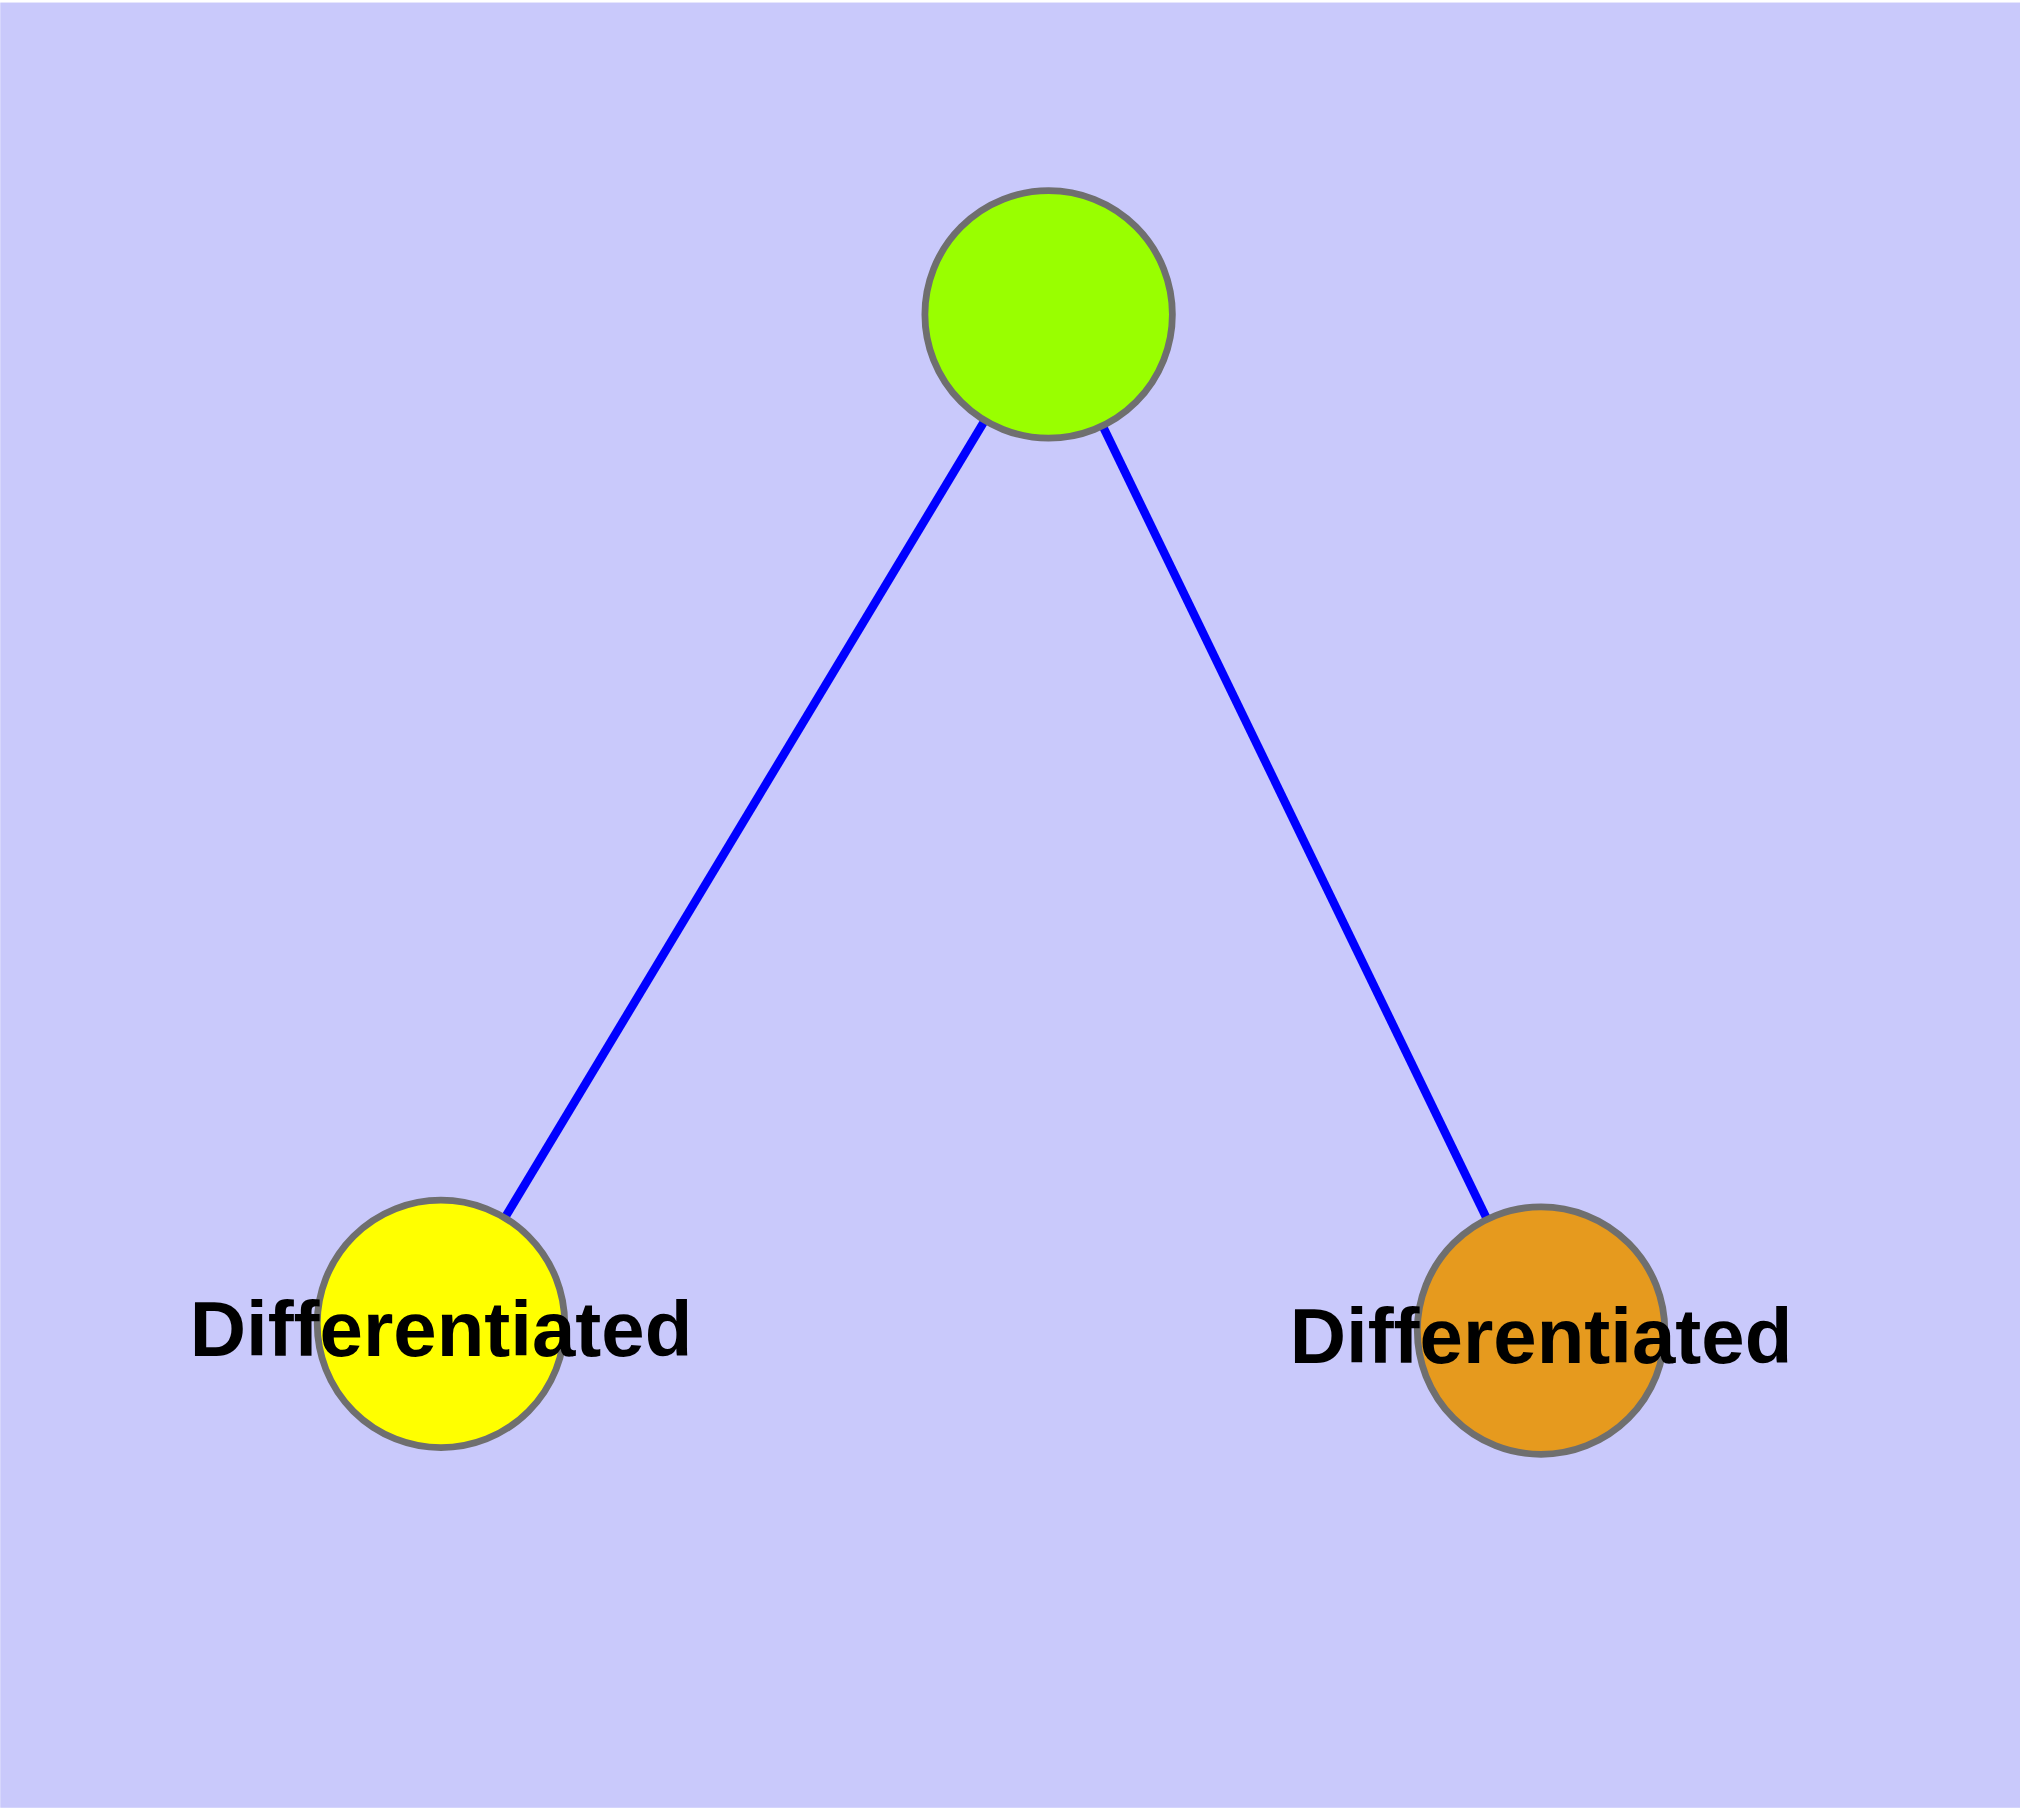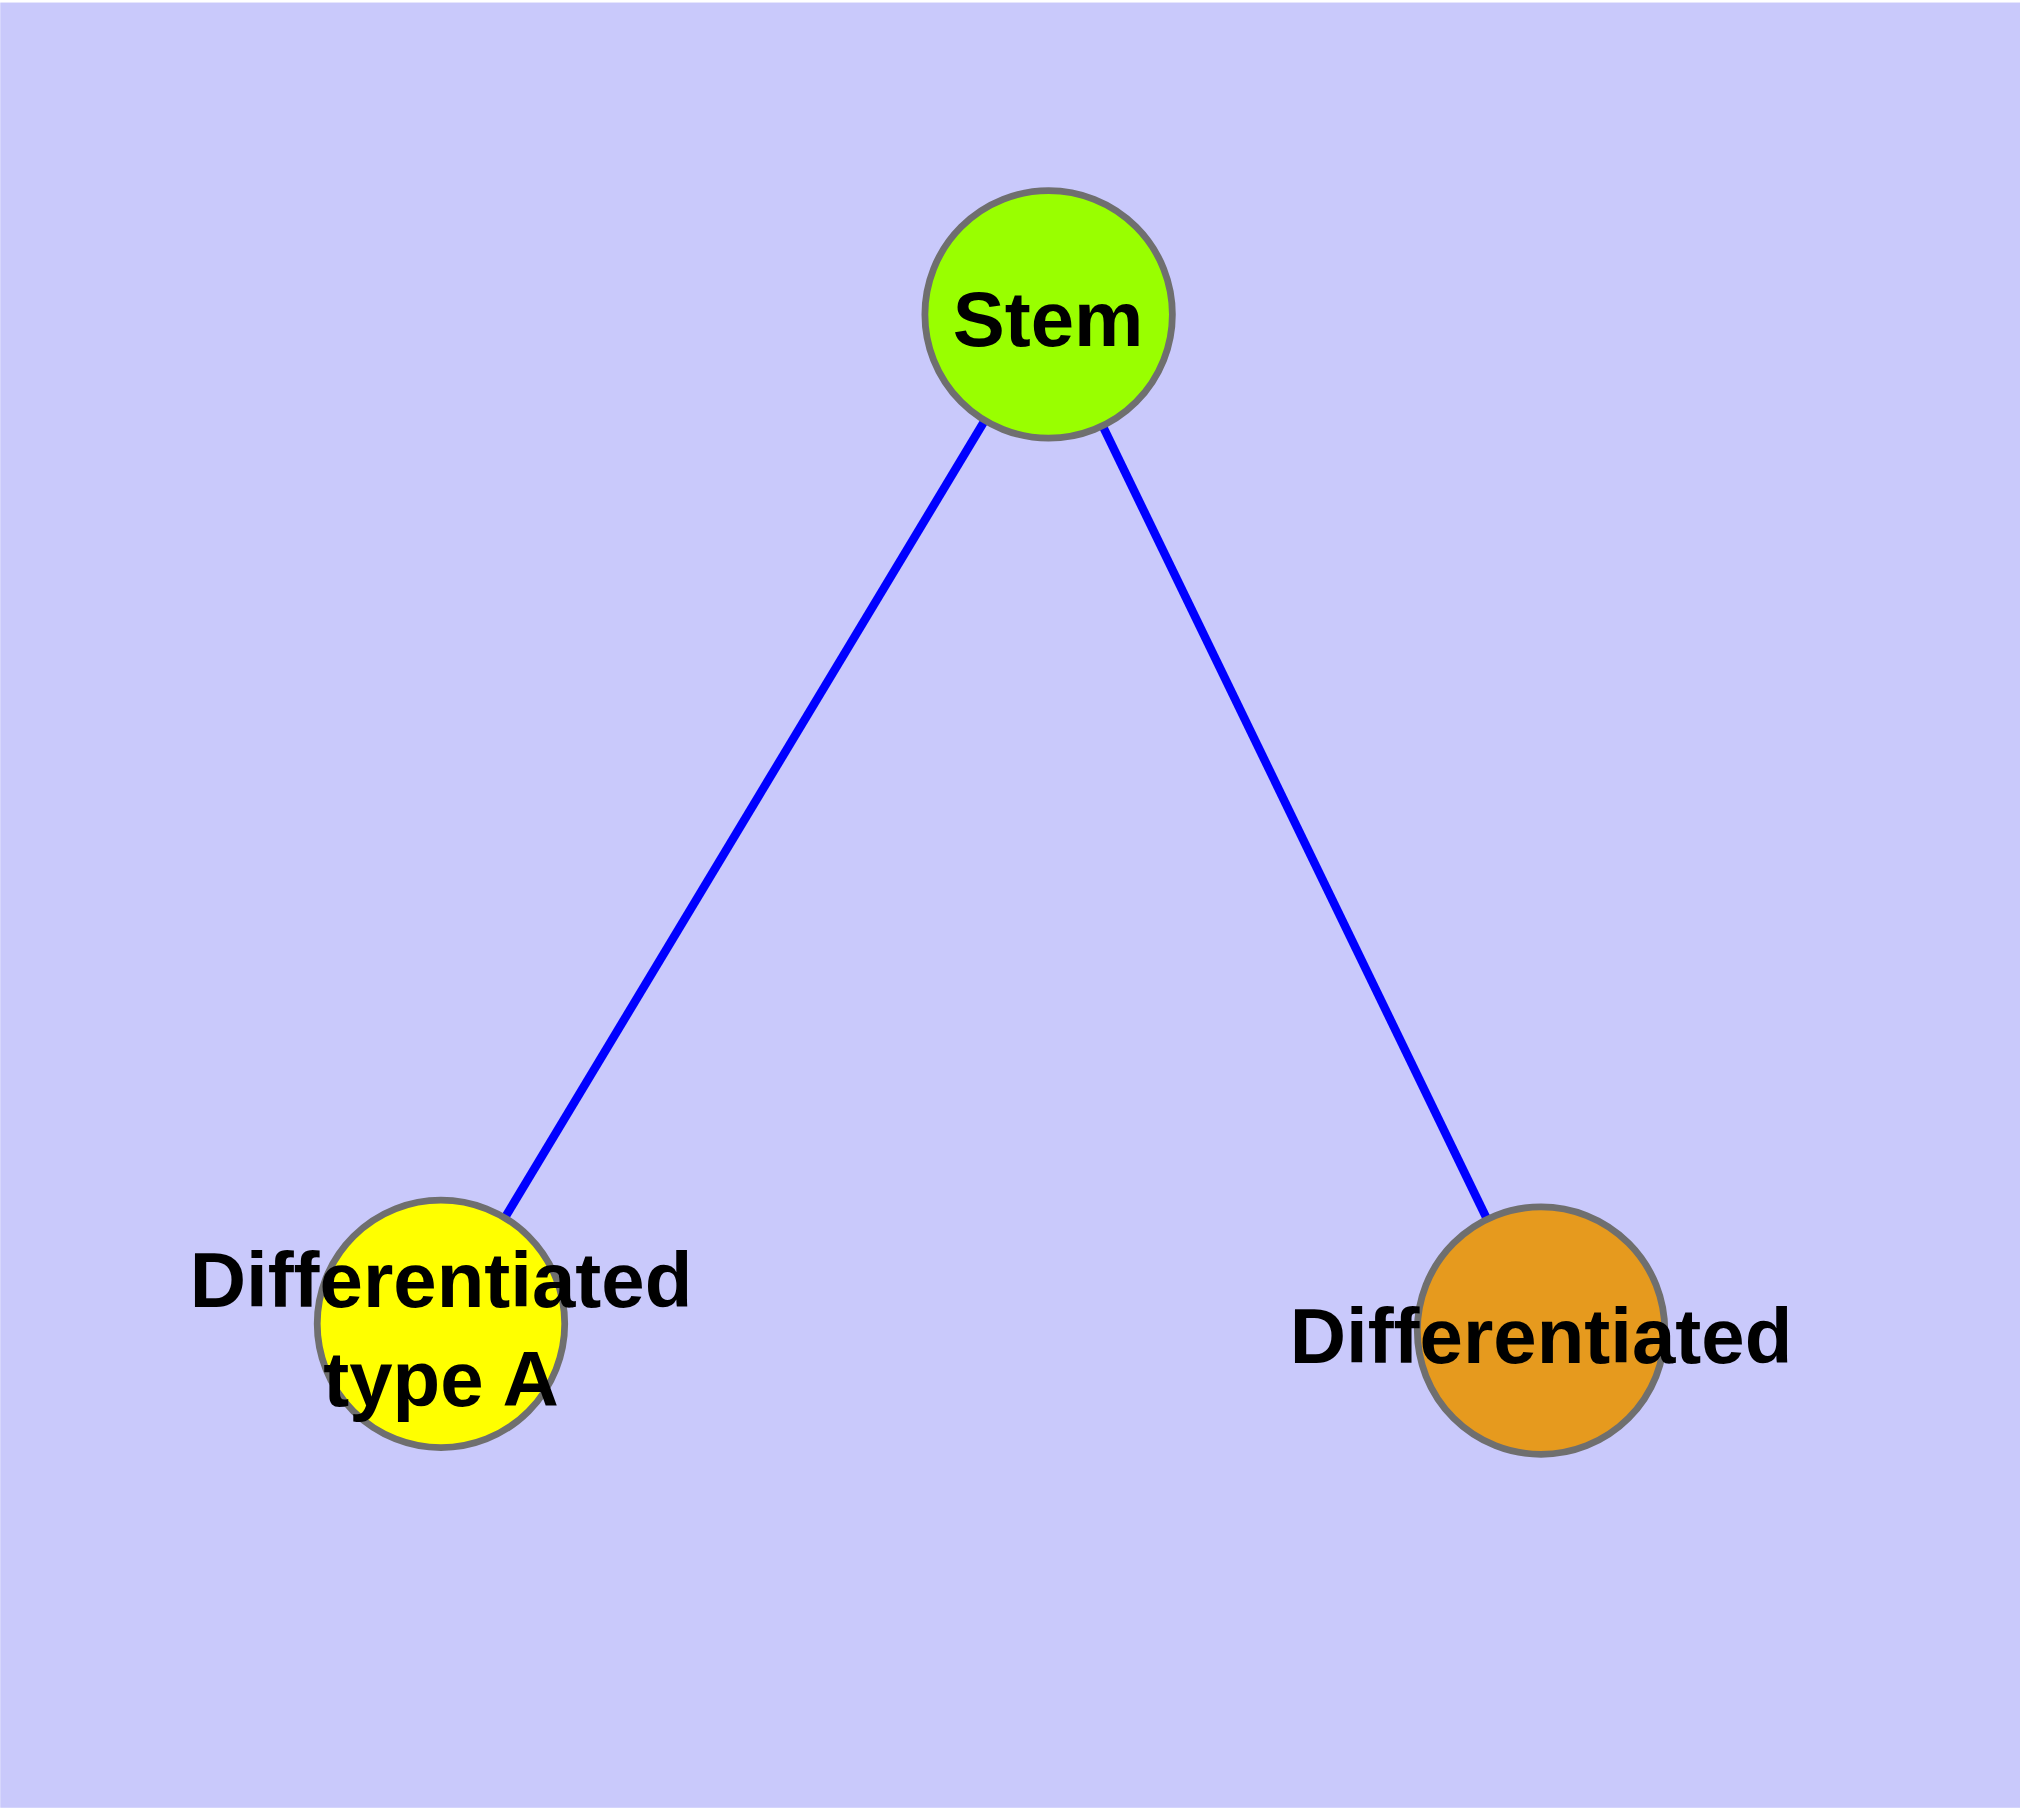--- a/index.html
+++ b/index.html
@@ -47,25 +47,21 @@
 <div class="stage">
   <svg width="2021" height="1812" viewBox="0 0 2384 2138" xmlns="http://www.w3.org/2000/svg">
       <rect x="0" y="3" width="2384" height="2130" fill="#C9C9FB"></rect>
       <line x1="1237" y1="371" x2="520" y2="1562" stroke="#0000FF" stroke-width="10"></line>
       <line x1="1237" y1="371" x2="1818" y2="1570" stroke="#0000FF" stroke-width="10"></line>
       <circle cx="1237" cy="371" r="146" fill="#99FF00" stroke="#6F6F6F" stroke-width="8"></circle>
       <circle cx="520" cy="1562" r="146" fill="#FFFF00" stroke="#6F6F6F" stroke-width="8"></circle>
       <circle cx="1818" cy="1570" r="146" fill="#E69A1E" stroke="#6F6F6F" stroke-width="8"></circle>
     </svg>
   <div class="labels-layer">
-      <div class="node-label" style="left: 1048px; top: 320px;">
-        <div>Stem</div>
-      </div>
       <div class="node-label" style="left: 441px; top: 1330px;">
         <div>Differentiated</div>
-        <div>type A</div>
       </div>
       <div class="node-label" style="left: 1541px; top: 1337px;">
         <div>Differentiated</div>
       </div>
     </div>
 </div>
 
 
 </body></html>

